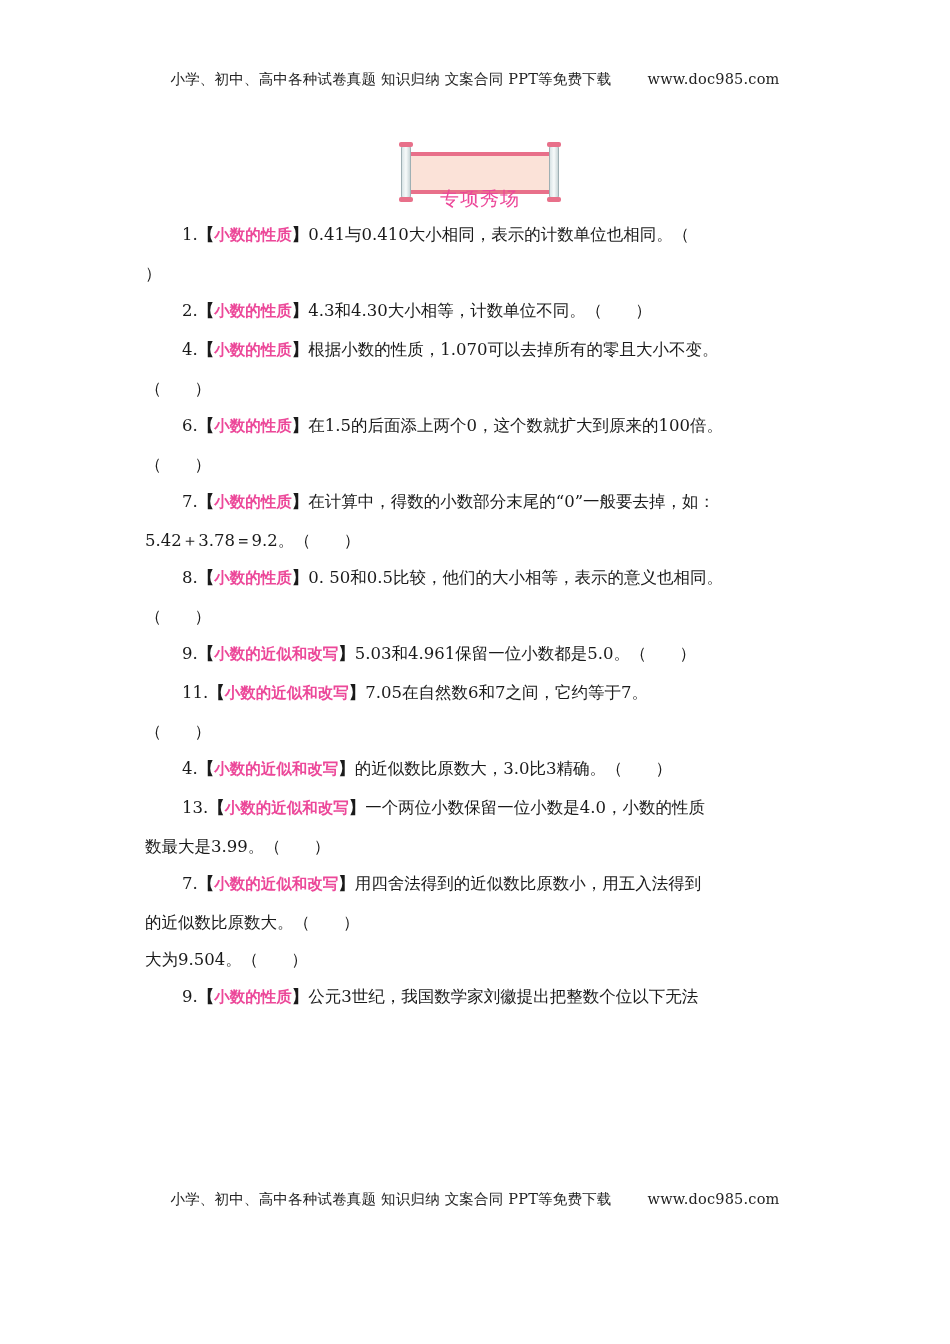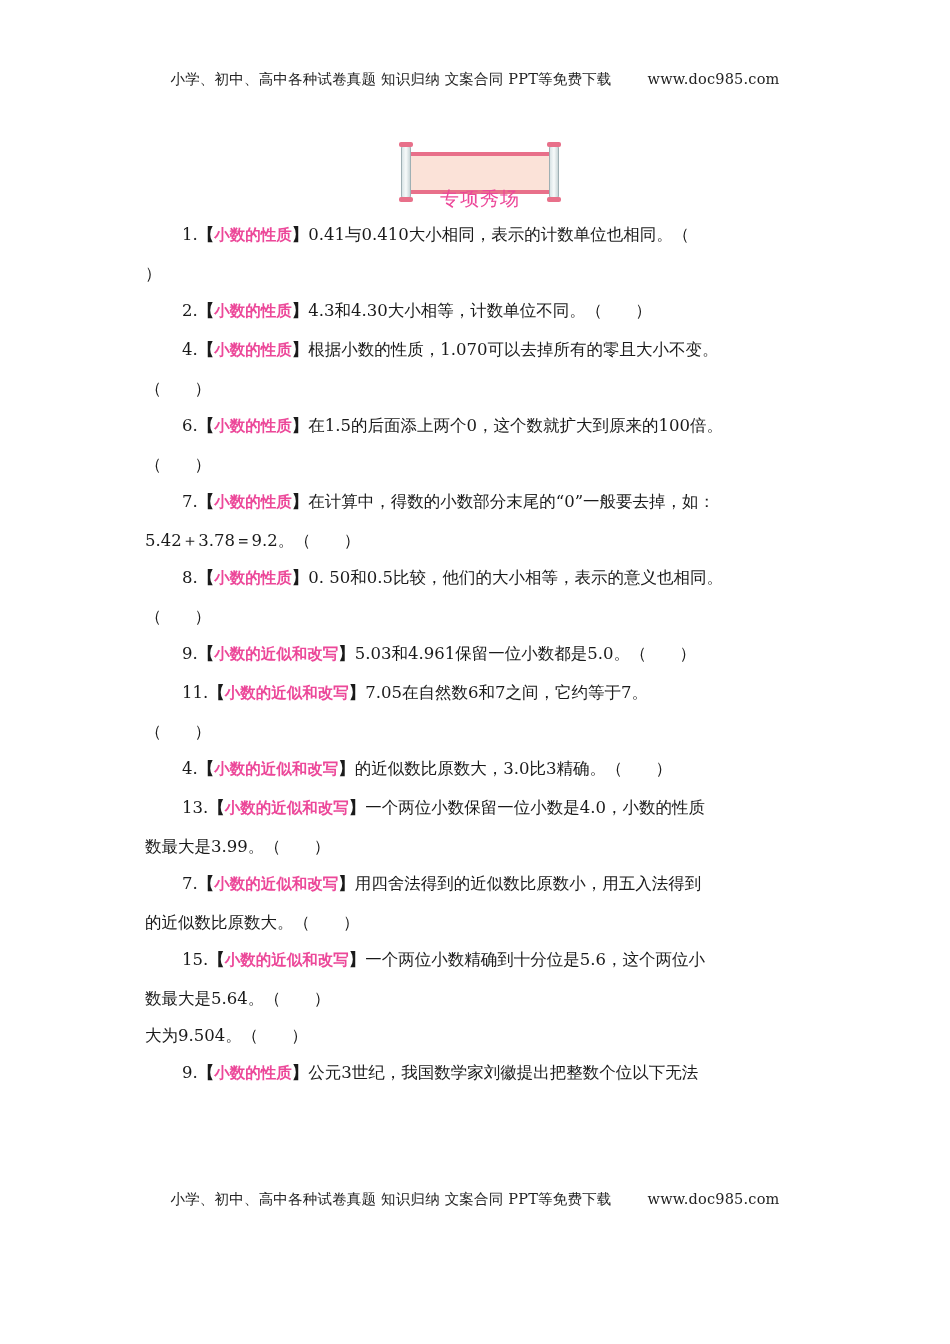--- a/index.html
+++ b/index.html
@@ -94,24 +94,20 @@
     </div>
     <div class="q">
       <span class="first"><span>13.</span><span class="br">【</span><span class="tag">小数的近似和改写</span><span class="br">】</span><span>一个两位小数保留一位小数是4.0，小数的性质</span></span>
       <span class="cont">数最大是3.99。（　　）</span>
     </div>
     <div class="q">
       <span class="first"><span>7.</span><span class="br">【</span><span class="tag">小数的近似和改写</span><span class="br">】</span><span>用四舍法得到的近似数比原数小，用五入法得到</span></span>
       <span class="cont">的近似数比原数大。（　　）</span>
     </div>
     <div class="q">
-      <span class="first"><span>15.</span><span class="br">【</span><span class="tag">小数的近似和改写</span><span class="br">】</span><span>一个两位小数精确到十分位是5.6，这个两位小</span></span>
-      <span class="cont">数最大是5.64。（　　）</span>
-    </div>
-    <div class="q">
       <span class="cont">大为9.504。（　　）</span>
     </div>
     <div class="q">
       <span class="first"><span>9.</span><span class="br">【</span><span class="tag">小数的性质</span><span class="br">】</span><span>公元3世纪，我国数学家刘徽提出把整数个位以下无法</span></span>
     </div>
   </div>
 
 <div class="footer-line">
   <span>小学、初中、高中各种试卷真题  知识归纳  文案合同  PPT等免费下载</span><span class="url">www.doc985.com</span>
 </div>

